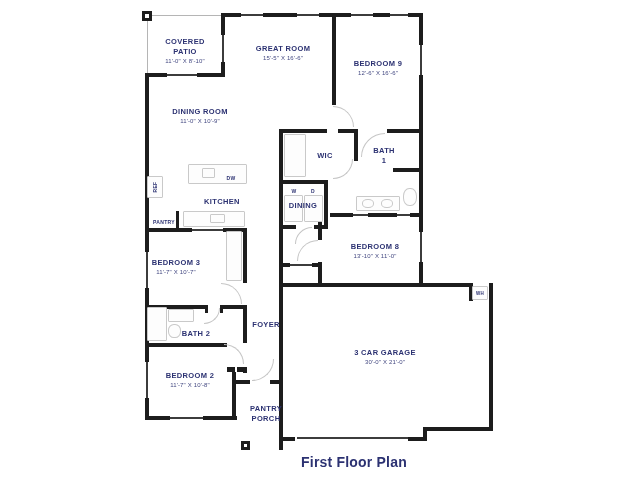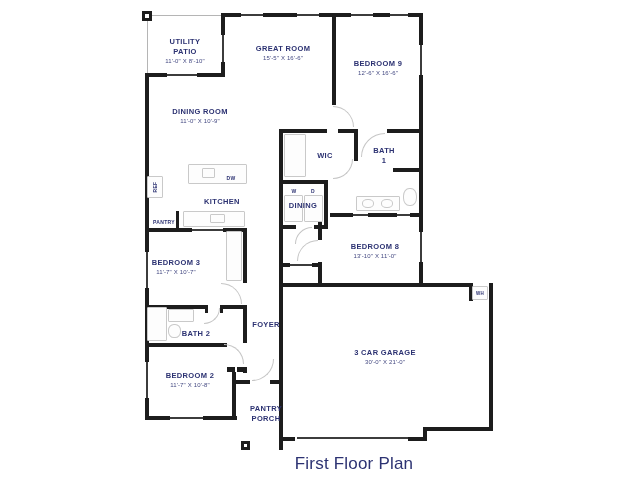--- a/index.html
+++ b/index.html
@@ -15,21 +15,21 @@
   .arc.tr{border-top:1px solid #c6c6c6;border-right:1px solid #c6c6c6;border-top-right-radius:100%;}
   .arc.br{border-bottom:1px solid #c6c6c6;border-right:1px solid #c6c6c6;border-bottom-right-radius:100%;}
   .post{position:absolute;background:#fff;border:3px solid #1d1d1d;box-sizing:border-box;}
   .room{position:absolute;transform:translate(-50%,-50%);text-align:center;color:#2c3272;z-index:5;}
   .room .nm{font-weight:bold;font-size:7.5px;letter-spacing:.35px;line-height:1.3;white-space:pre-line;}
   .room .dm{font-size:6px;letter-spacing:.15px;margin-top:1px;white-space:nowrap;opacity:.9;}
   .small{position:absolute;transform:translate(-50%,-50%);color:#2c3272;font-size:5px;
          font-weight:bold;letter-spacing:.3px;z-index:5;white-space:nowrap;}
   .rot{transform:translate(-50%,-50%) rotate(-90deg);}
   #plan-title{position:absolute;left:354px;top:454px;transform:translateX(-50%);
-              color:#2c3272;font-weight:normal;font-size:17px;letter-spacing:.2px;z-index:5;}
+              color:#2c3272;font-weight:bold;font-size:14px;letter-spacing:.2px;z-index:5;}
 </style>
 </head>
 <body>
 
 <div id="canvas">
 
   <i class="wall" style="left:221px;top:13px;width:20px;height:4px"></i>
   <i class="win" style="left:241px;top:14px;width:22px;height:2px"></i>
   <i class="wall" style="left:263px;top:13px;width:34px;height:4px"></i>
   <i class="win" style="left:297px;top:14px;width:22px;height:2px"></i>
@@ -148,21 +148,21 @@
   <i class="fx oval" style="left:362px;top:199px;width:12px;height:9px"></i>
   <i class="fx oval" style="left:381px;top:199px;width:12px;height:9px"></i>
   <i class="fx oval" style="left:403px;top:188px;width:14px;height:18px"></i>
   <i class="fx" style="left:226px;top:231px;width:16px;height:50px"></i>
   <i class="fx" style="left:147px;top:307px;width:20px;height:34px"></i>
   <i class="fx" style="left:168px;top:309px;width:26px;height:13px"></i>
   <i class="fx oval" style="left:168px;top:324px;width:13px;height:14px"></i>
   <i class="fx" style="left:472px;top:286px;width:16px;height:14px"></i>
 
   <div class="room" style="left:185px;top:50px">
-    <div class="nm">UTILITY
+    <div class="nm">COVERED
 PATIO</div>
       <div class="dm">11'-0" X 8'-10"</div>
   </div>
   <div class="room" style="left:283px;top:52px">
     <div class="nm">GREAT ROOM</div>
       <div class="dm">15'-5" X 16'-6"</div>
   </div>
   <div class="room" style="left:200px;top:115px">
     <div class="nm">DINING ROOM</div>
       <div class="dm">11'-0" X 10'-9"</div>

